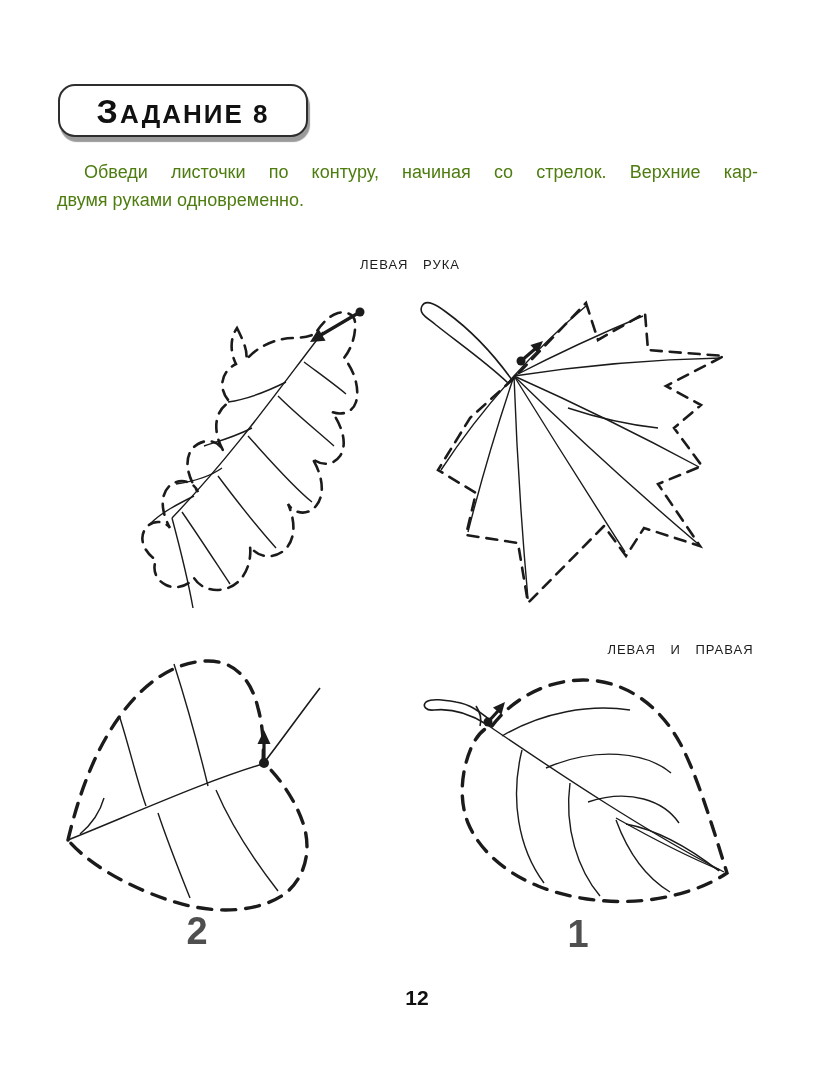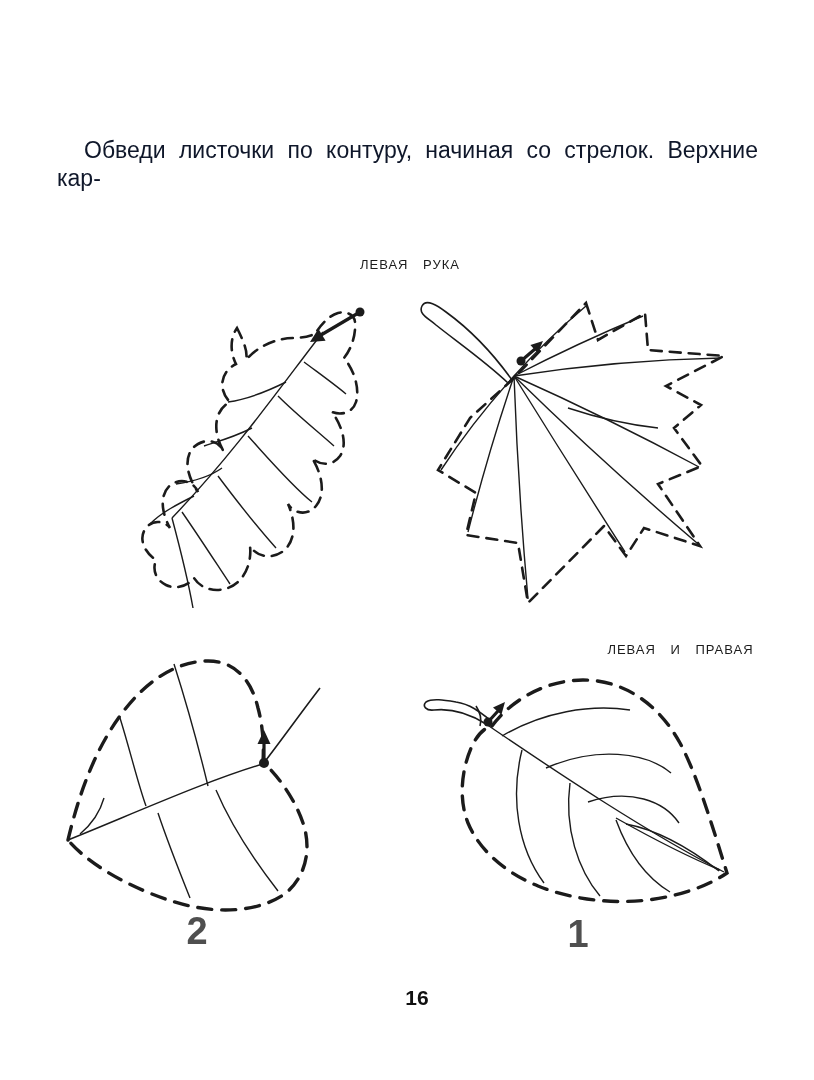--- a/index.html
+++ b/index.html
@@ -18,22 +18,22 @@
     box-shadow:2px 5px 1px 0 var(--box-shadow);
     display:flex; align-items:center; justify-content:center;
   }
   .task-title{
     font-weight:bold; font-size:26px; letter-spacing:2px; color:#111;
     line-height:1;
   }
   .task-title::first-letter{ font-size:34px; }
   
   .instructions{
-    position:absolute; left:57px; top:136px; width:701px;
-    font-size:23px; line-height:28px; color:#0f172a;
+    position:absolute; left:57px; top:158px; width:701px;
+    font-size:18px; line-height:28px; color:#4d7c0f;
   }
   .instr-line{ text-align:justify; text-align-last:justify; }
   .instr-line.first{ text-indent:27px; }
   .instr-line.last{ text-align:left; text-align-last:left; }
   
   .section-label{
     position:absolute; font-size:13px; letter-spacing:1px; word-spacing:10px;
     color:#1c1c1c; white-space:nowrap;
   }
   .label-top{ left:340px; top:257px; width:140px; text-align:center; }
@@ -61,23 +61,27 @@
   .page-number{
     position:absolute; left:377px; top:986px; width:80px; text-align:center;
     font-weight:bold; font-size:21px; color:#101010;
   }
 </style>
 </head>
 <body>
 
 <div class="page">
 
+  <div class="task-box">
+    <div class="task-title">ЗАДАНИЕ 8</div>
+  </div>
 
   <div class="instructions">
     <div class="instr-line first">Обведи листочки по контуру, начиная со стрелок. Верхние кар-</div>
+    <div class="instr-line last">двумя руками одновременно.</div>
   </div>
 
   <div class="section-label label-top">ЛЕВАЯ РУКА</div>
   <div class="section-label label-bottom">ЛЕВАЯ И ПРАВАЯ</div>
 
   <svg class="leaf-svg svg-oak" width="320" height="330" viewBox="0 0 320 330" xmlns="http://www.w3.org/2000/svg">
     <path class="outline" d="
       M 165 38
       C 172 52 176 62 174 70
       C 186 56 204 48 222 48
@@ -208,15 +212,15 @@
     <g>
       <circle class="start-dot" cx="70" cy="54" r="4.5"></circle>
       <line class="arrow-line" x1="70" y1="54" x2="80" y2="43"></line>
       <polygon class="arrow-head" points="87,34 83.4,46.8 75,39.6"></polygon>
     </g>
   </svg>
 
   <div class="leaf-number num-2">2</div>
   <div class="leaf-number num-1">1</div>
 
-  <div class="page-number">16</div>
+  <div class="page-number">12</div>
 
 </div>
 
 </body></html>

